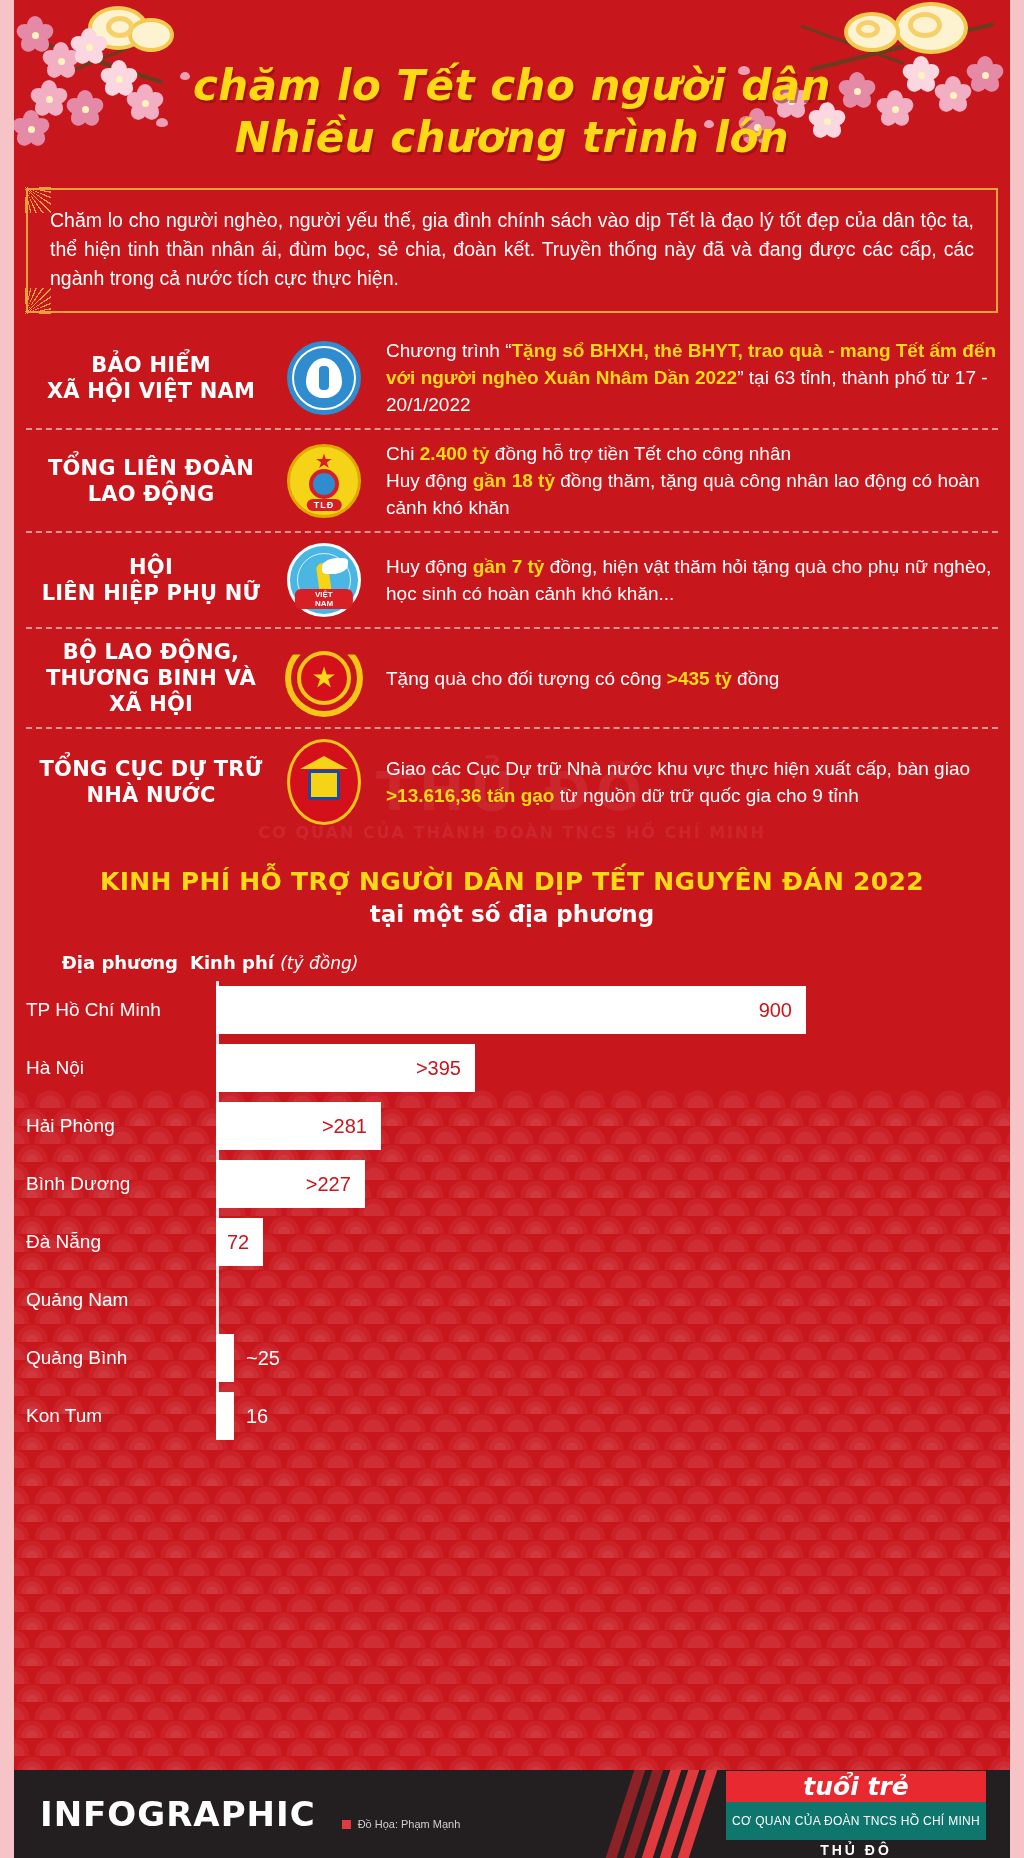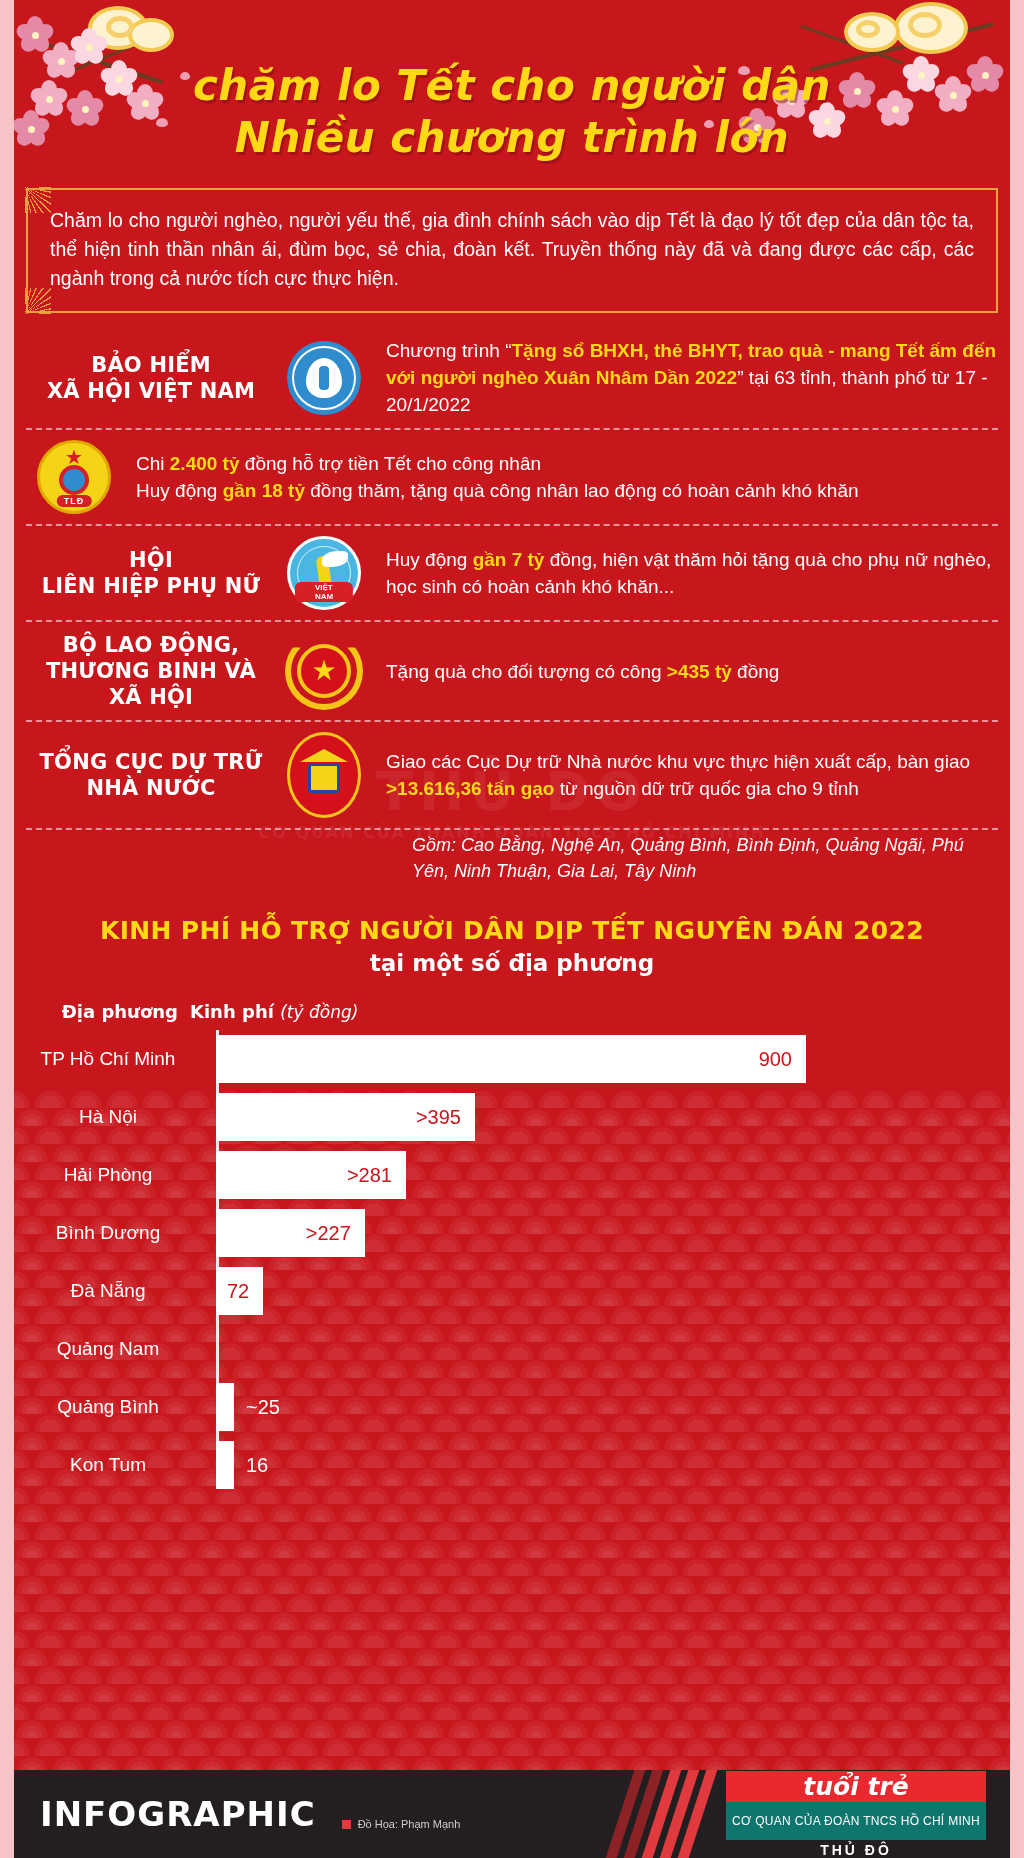--- a/index.html
+++ b/index.html
@@ -213,21 +213,21 @@
     font-weight:700; font-size:18px; font-family:"DejaVu Sans", sans-serif;
   }
   .chart-head .h-val { color:#ffffff; font-weight:700; font-size:18px; font-family:"DejaVu Sans", sans-serif; }
   .chart-head .h-val em { font-style:italic; font-weight:400; font-size:17px; }
   .axis-wrap { position:relative; padding-left:26px; }
   .axis-line {
     position:absolute; left:216px; top:0; bottom:10px; width:3px; background:#ffffff; opacity:.9;
   }
   .bar-row { display:flex; align-items:center; height:58px; position:relative; }
   .bar-label {
-    width:190px; flex:0 0 190px; text-align:center; padding-right:26px;
+    width:190px; flex:0 0 190px; text-align:left; padding-right:26px;
     color:#ffffff; font-size:19px;
   }
   .bar-track { flex:1 1 auto; position:relative; height:48px; }
   .bar {
     position:absolute; left:0; top:0; height:48px; background:#ffffff;
     display:flex; align-items:center; justify-content:flex-end;
   }
   .bar-val-in {
     color:#c8161d; font-size:20px; font-weight:400; padding-right:14px; white-space:nowrap;
   }
@@ -460,20 +460,24 @@
         <div class="org-logo">
           <div class="logo-circle lg-bhxh">
             <span class="ring"></span>
               <span class="leaf"></span>
           </div>
         </div>
         <div class="org-text" id="org-text-0"><span>Chương trình “</span><span class="hl">Tặng sổ BHXH, thẻ BHYT, trao quà - mang Tết ấm đến với người nghèo Xuân Nhâm Dần 2022</span><span>” tại 63 tỉnh, thành phố từ 17 - 20/1/2022</span></div>
       </div>
 
       <div class="org-row">
+        <div class="org-name">
+          <div>TỔNG LIÊN ĐOÀN</div>
+          <div>LAO ĐỘNG</div>
+        </div>
         <div class="org-logo">
           <div class="logo-circle lg-tld">
             <span class="star">★</span>
               <span class="gear"></span>
               <span class="tldtag">TLĐ</span>
           </div>
         </div>
         <div class="org-text" id="org-text-1"><span>Chi </span><span class="hl">2.400 tỷ</span><span> đồng hỗ trợ tiền Tết cho công nhân</span><br><span>Huy động </span><span class="hl">gần 18 tỷ</span><span> đồng thăm, tặng quà công nhân lao động có hoàn cảnh khó khăn</span></div>
       </div>
 
@@ -516,21 +520,20 @@
         </div>
         <div class="org-logo">
           <div class="lg-dtqg">
             <span class="roof"></span>
               <span class="warehouse"></span>
           </div>
         </div>
         <div class="org-text" id="org-text-4"><span>Giao các Cục Dự trữ Nhà nước khu vực thực hiện xuất cấp, bàn giao </span><span class="hl">&gt;13.616,36 tấn gạo</span><span> từ nguồn dữ trữ quốc gia cho 9 tỉnh</span></div>
       </div>
 
-      <div class="note-italic">Gồm: Cao Bằng, Nghệ An, Quảng Bình, Bình Định, Quảng Ngãi, Phú Yên, Ninh Thuận, Gia Lai, Tây Ninh</div>
     </div>
 
     <div>
       <div class="chart-title">KINH PHÍ HỖ TRỢ NGƯỜI DÂN DỊP TẾT NGUYÊN ĐÁN 2022</div>
       <div class="chart-sub">tại một số địa phương</div>
 
       <div class="chart-head">
         <div class="h-loc">Địa phương</div>
         <div class="h-val">
           <span>Kinh phí</span>
@@ -553,21 +556,21 @@
               <div class="bar-label">Hà Nội</div>
               <div class="bar-track">
                 <div class="bar" style="width: 258.944px;">
                   <span class="bar-val-in">&gt;395</span>
                 </div>
               </div>
             </div>
             <div class="bar-row">
               <div class="bar-label">Hải Phòng</div>
               <div class="bar-track">
-                <div class="bar" style="width: 190px;">
+                <div class="bar" style="width: 165px;">
                   <span class="bar-val-in">&gt;281</span>
                 </div>
               </div>
             </div>
             <div class="bar-row">
               <div class="bar-label">Bình Dương</div>
               <div class="bar-track">
                 <div class="bar" style="width: 148.811px;">
                   <span class="bar-val-in">&gt;227</span>
                 </div>

